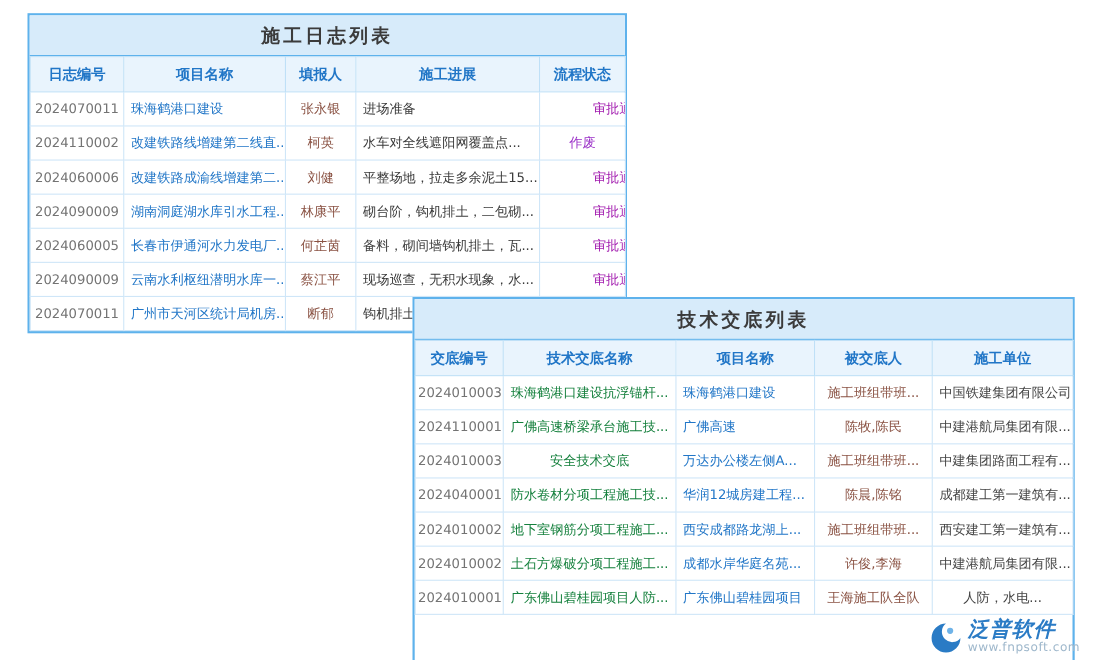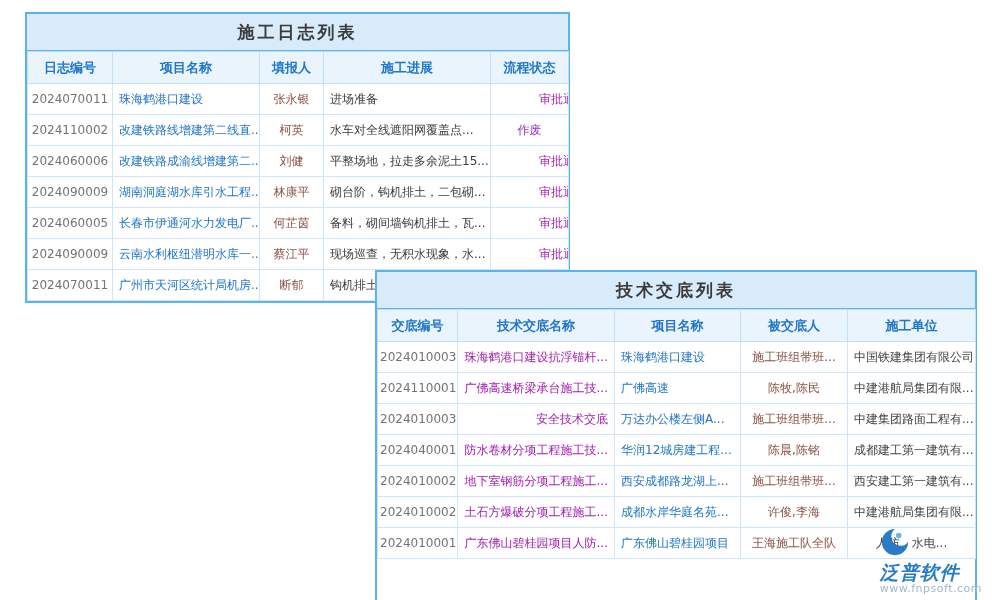--- a/index.html
+++ b/index.html
@@ -32,33 +32,32 @@
     overflow:hidden; white-space:nowrap;margin-top:16px;
   }
   td {
     height:31px; font-size:12px; color:#3A3A3A;
     border:1px solid #CFE6F8; padding:0 6px;
     overflow:hidden; white-space:nowrap;
     background:#ffffff;
   }
   .col-id       { color:#737373; text-align:center; padding:0 2px; }
   .col-project  { color:#2176C7; text-align:left; }
-  .col-name     { color:#a21caf; text-align:right;margin-left:12px; }
+  .col-name     { color:#15803d; text-align:center;margin-left:12px; }
   .col-reporter { color:#8A5243; text-align:center; }
   .col-person   { color:#8A5243; text-align:center; }
   .col-progress { color:#3A3A3A; text-align:left; }
   .col-unit     { color:#444444; text-align:center; }
   .col-status   { text-align:center; }
   .status-approved { color:#a21caf;padding-left:48px; }
   .status-void     { color:#9B30C8; }
   #watermark {
     position:absolute; right:18px; bottom:5px; z-index:20;
-    display:flex; align-items:flex-start; gap:5px;
+    display:flex; align-items:flex-end; gap:5px;
     background:transparent;
-    flex-direction:column;
   }
   #watermark .logo { width:30px; height:30px; flex:0 0 auto; }
   #watermark .wm-text { display:flex; flex-direction:column; line-height:1.1; }
   .brand {
     font-size:19px; font-weight:bold; font-style:italic;
     color:#2A7BC5; letter-spacing:1px;
   }
   .brand-url {
     font-size:11px; color:#9FB8CC; letter-spacing:0.5px;
   }

